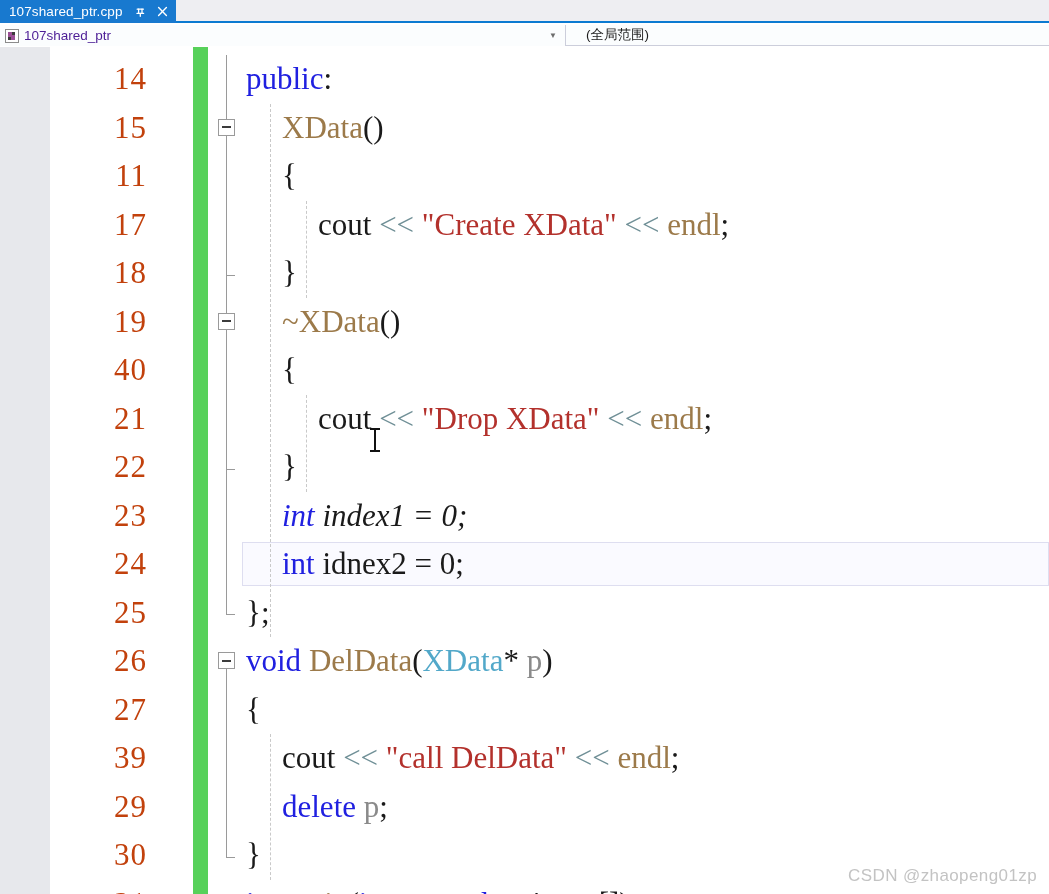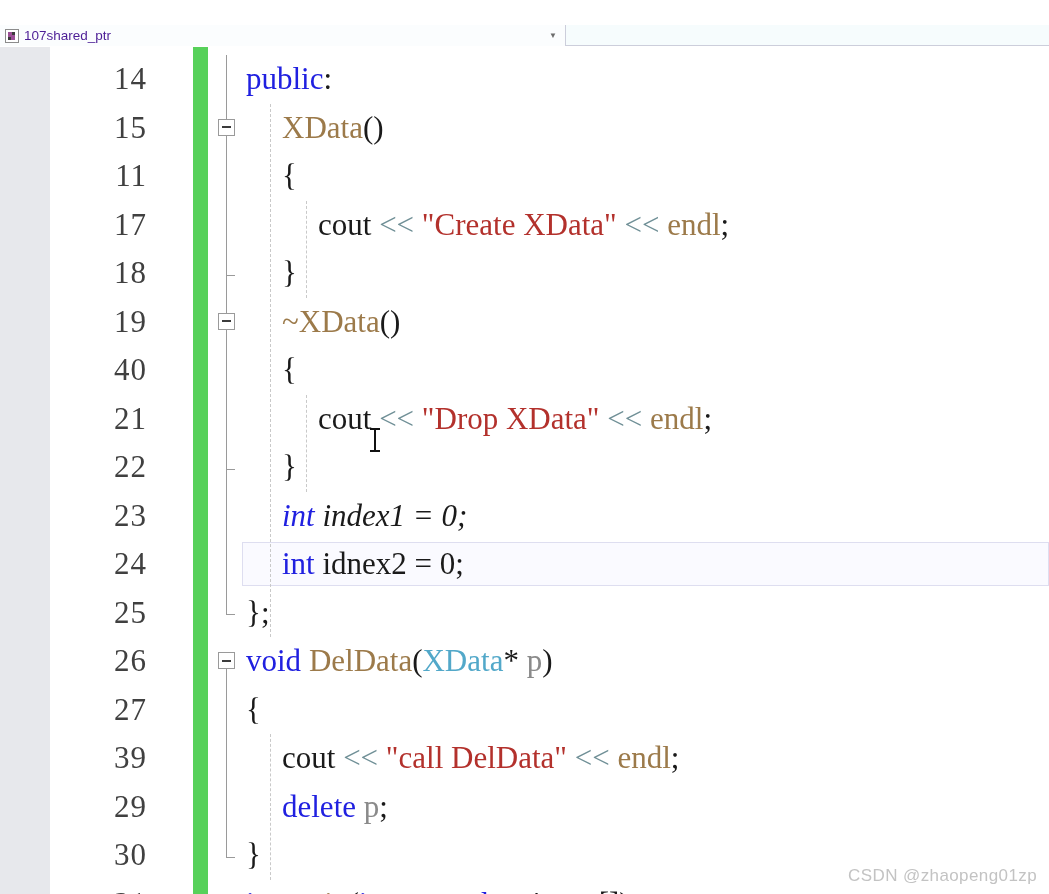--- a/index.html
+++ b/index.html
@@ -103,21 +103,21 @@
   }
   
   .textarea-col {
     position:absolute; left:242px; top:0; right:0; height:847px;
     background:#ffffff;
   }
   .lnum {
     position:absolute; right: 48px;
     font-family: "Liberation Serif", "DejaVu Serif", serif;
     font-size: 31px; line-height: 48.5px;
-    color: #404040;
+    color: #c2410c;
     text-align: right;
     letter-spacing: 1px;
     user-select:none;
   }
   .code {
     position:absolute; left: 4px;
     font-family: "Liberation Serif", "DejaVu Serif", serif;
     font-size: 31px; line-height: 48.5px;
     white-space: pre;
     color: #1a1a1a;
@@ -180,33 +180,60 @@
     font-family: "Liberation Sans", sans-serif;
     font-size: 17px; color:#c3c3c3; user-select:none;
     letter-spacing: 0.4px;
   }
 </style>
 </head>
 <body>
 
 <div id="app">
 
+  <div class="tabstrip">
+    <div class="tab">
+      <span class="tab-title">107shared_ptr.cpp</span>
+      <span class="tab-pin">
+        <svg width="13" height="13" viewBox="0 0 13 13">
+          <g stroke="#ffffff" stroke-width="1.3" fill="none" stroke-linecap="round">
+            <path d="M3.2 4.2 L9.4 4.2"></path>
+            <path d="M4.6 4.2 L4.6 8.4"></path>
+            <path d="M8.0 4.2 L8.0 8.4"></path>
+            <path d="M3.0 8.4 L9.6 8.4"></path>
+            <path d="M6.3 8.4 L6.3 11.3"></path>
+          </g>
+        </svg>
+      </span>
+      <span class="tab-close">
+        <svg width="13" height="13" viewBox="0 0 13 13">
+          <g stroke="#ffffff" stroke-width="1.4" stroke-linecap="round">
+            <path d="M2.6 2.6 L10.4 10.4"></path>
+            <path d="M10.4 2.6 L2.6 10.4"></path>
+          </g>
+        </svg>
+      </span>
+    </div>
+  </div>
 
   <div class="navbar">
     <div class="nav-left">
       <span class="nav-icon">
         <svg width="14" height="14" viewBox="0 0 14 14">
           <rect x="0.5" y="0.5" width="13" height="13" fill="#ffffff" stroke="#8c8c8c" stroke-width="1"></rect>
           <path d="M3 3 h4 v3 h3 v5 h-4 v-3 h-3 z" fill="#9b4f96"></path>
           <rect x="7" y="3" width="3" height="3" fill="#3a3a3a"></rect>
           <rect x="3" y="8" width="3" height="3" fill="#3a3a3a"></rect>
         </svg>
       </span>
       <span class="nav-text">107shared_ptr</span>
       <span class="nav-caret">▼</span>
+    </div>
+    <div class="nav-right">
+      <span class="nav-text">(全局范围)</span>
     </div>
   </div>
 
   <div class="editor">
 
     <div class="indicator-margin"></div>
 
     <div class="linenum-col">
       <div id="linenums">
           <div class="lnum" style="top: 8px;">14</div>

